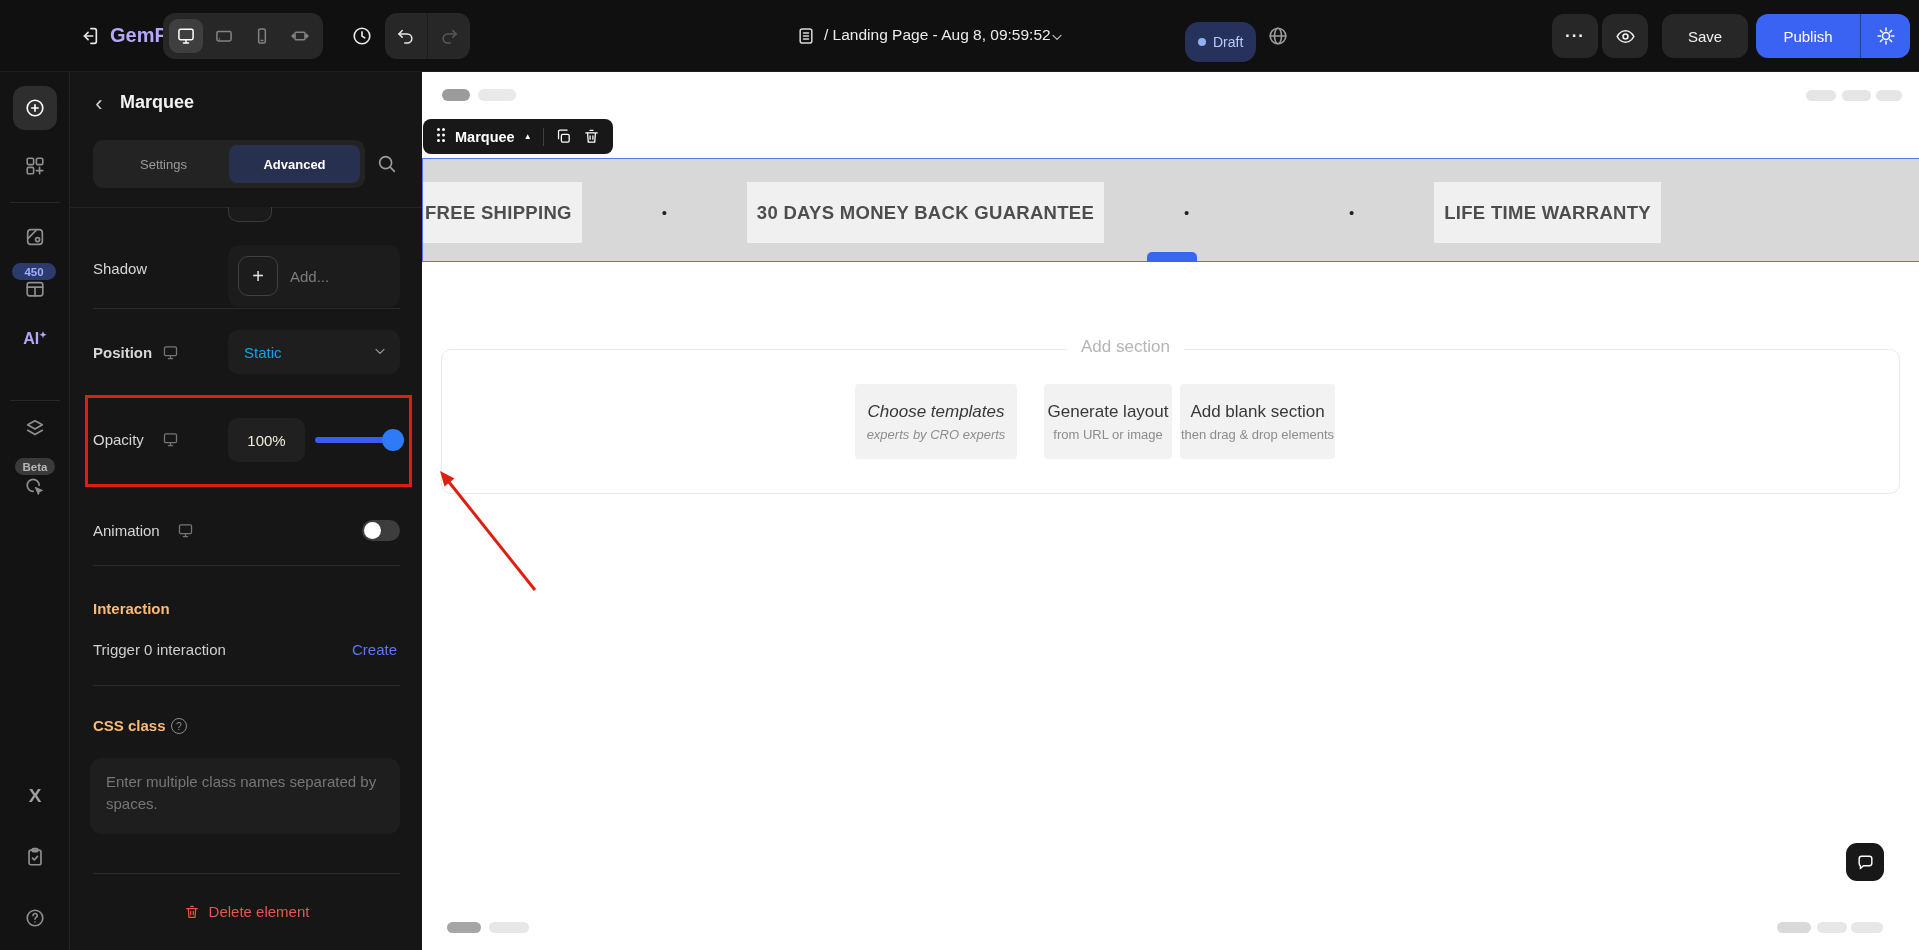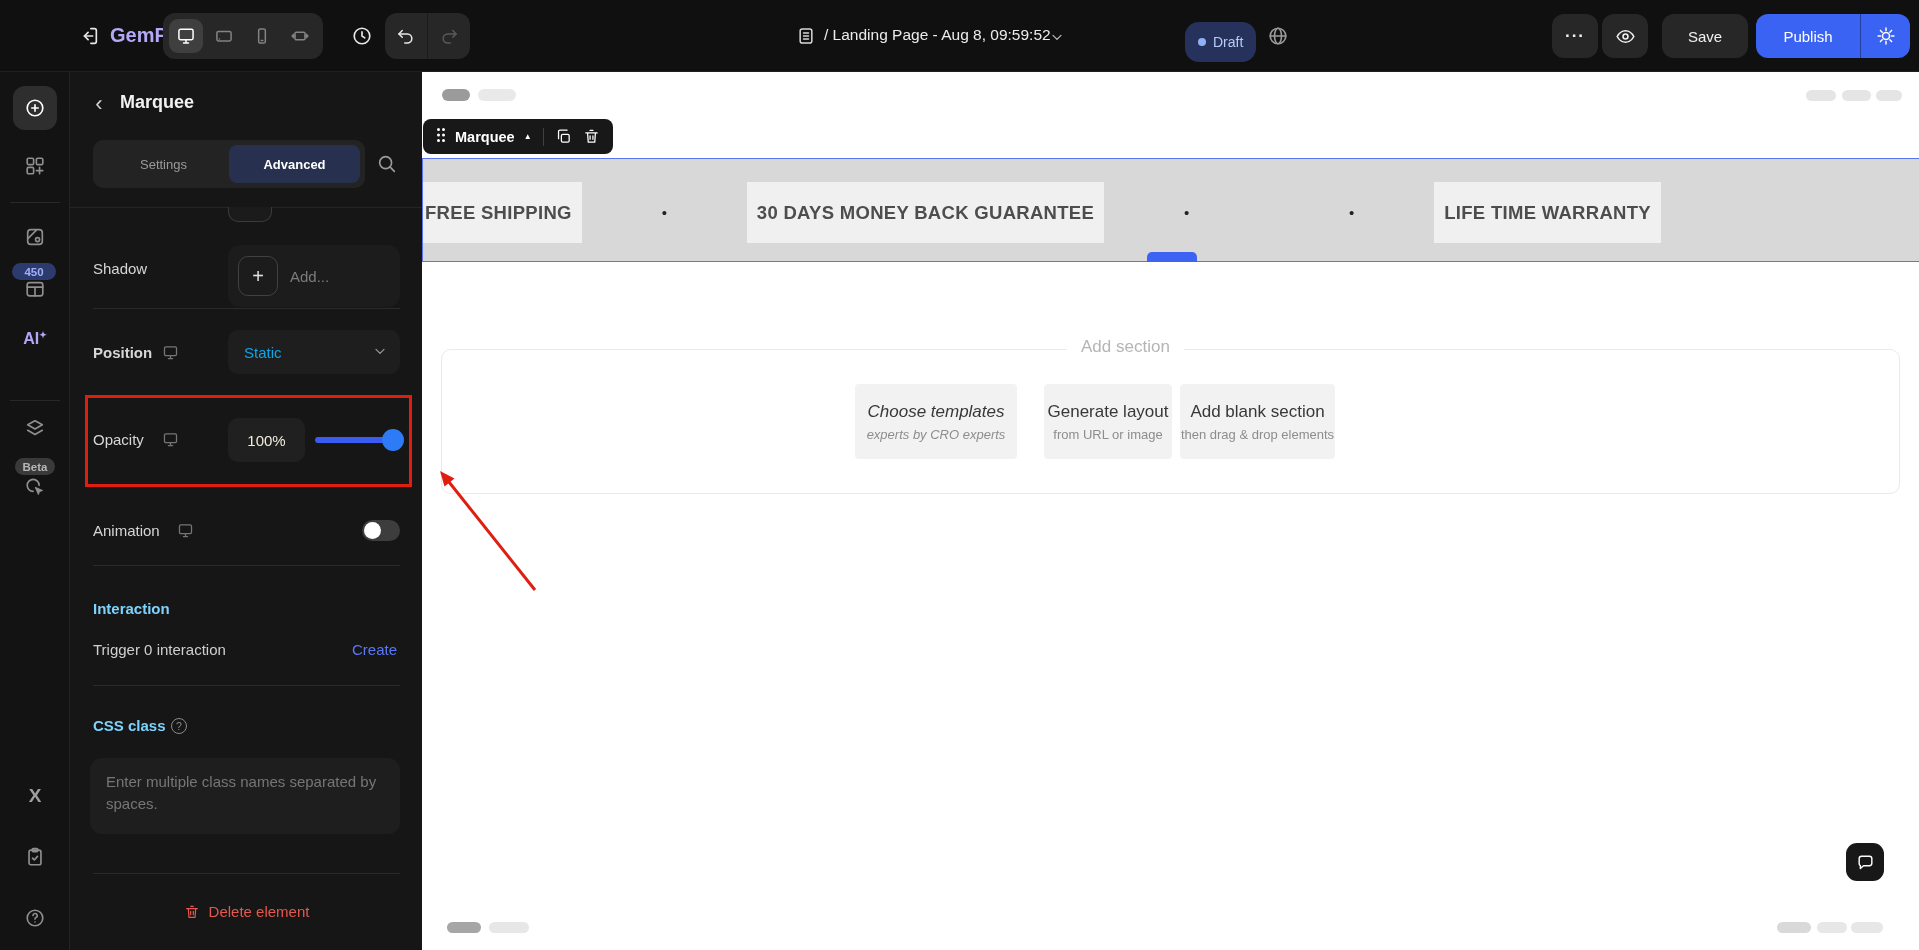--- a/index.html
+++ b/index.html
@@ -20,21 +20,21 @@
   .btn-dark { background:#272727; border-radius:12px; height:44px; display:flex; align-items:center; justify-content:center; color:#f0f0f0; font-size:15px; }
   .btn-blue { background:#3b63f3; border-radius:12px; height:44px; display:flex; align-items:stretch; color:#fff; overflow:hidden; }
   
   #sidebar { left:0; top:72px; width:70px; height:878px; background:#131313; border-right:1px solid #232323; }
   .sb-ic { color:#8f8f8f; display:flex; align-items:center; justify-content:center; }
   .sb-divider { left:10px; width:50px; height:1px; background:#282828; }
   .pill-badge { border-radius:9px; font-size:11.5px; font-weight:600; display:flex; align-items:center; justify-content:center; }
   
   #panel { left:70px; top:72px; width:352px; height:878px; background:#161616; }
   .p-label { font-size:15px; color:#d6d6d6; }
-  .p-heading { font-size:15px; font-weight:700; color:#7dd3fc; }
+  .p-heading { font-size:15px; font-weight:700; color:#fdba74; }
   .p-divider { height:1px; background:#2a2a2a; left:23px; width:307px; }
   .ctl { background:#1e1e1e; border-radius:10px; }
   .mon-ic { color:#757575; }
   .tabs { left:23px; top:68px; width:272px; height:48px; background:#232323; border-radius:10px; display:flex; padding:5px; }
   .tab { flex:1; display:flex; align-items:center; justify-content:center; font-size:13px; border-radius:8px; color:#999; }
   .tab.active { background:#27304f; color:#fff; font-weight:600; }
   .toggle { width:38px; height:21px; border-radius:11px; background:#3d3d3d; position:relative; }
   .toggle .knob { position:absolute; left:2px; top:2px; width:17px; height:17px; border-radius:50%; background:#fff; }
   textarea.css-in { background:#1e1e1e; border:none; border-radius:12px; padding:13px 16px; font-size:15px; line-height:1.45; color:#d0d0d0; font-family:"Liberation Sans",sans-serif; resize:none; }
   textarea.css-in::placeholder { color:#767676; }

